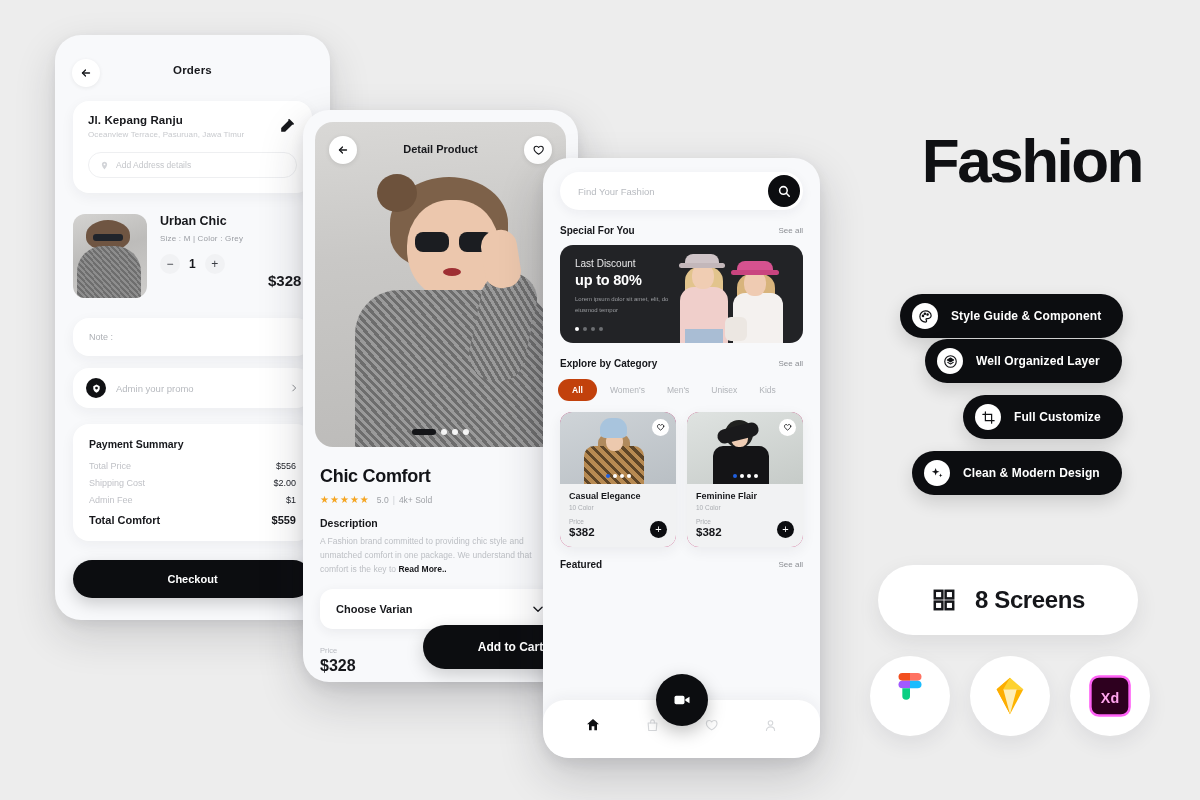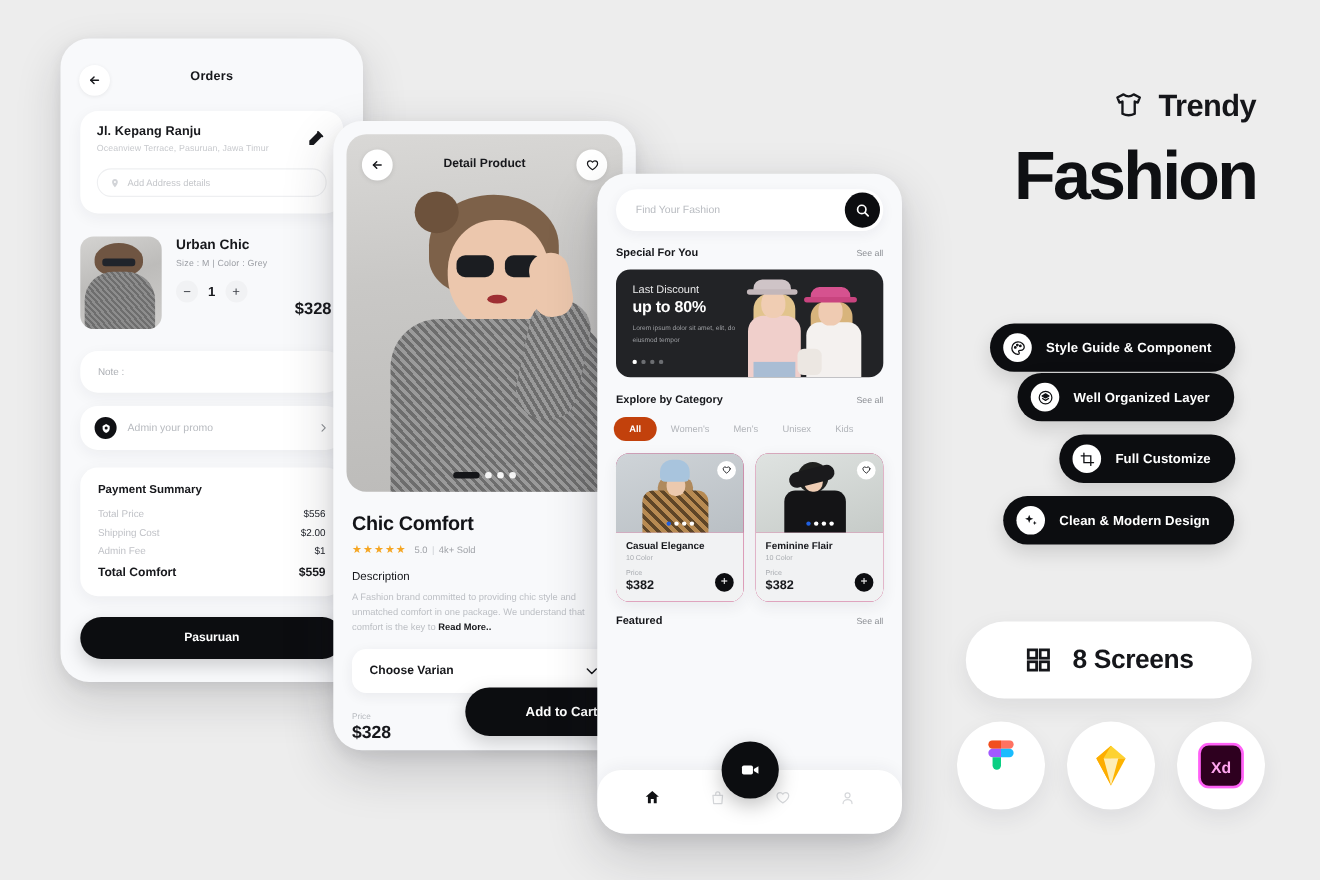--- a/index.html
+++ b/index.html
@@ -150,21 +150,21 @@
   .hero-dots i.on { width:24px; border-radius:4px; background:#141518; opacity:1; }
 
   .det-body { padding: 7px 17px 0 17px; }
   .det-name { font-size: 18px; font-weight: bold; color:#131418; letter-spacing:-.3px; }
   .det-price { position:absolute; left:512px; top:452px; font-size:17px; font-weight:bold; color:#131418; white-space:nowrap; z-index:1;}
   .det-rating { display:flex; align-items:center; gap:4px; margin-top: 7px; }
   .stars { color:#f5a623; font-size: 10px; letter-spacing: 1px; }
   .det-rating .num { font-size: 8.5px; color:#9fa2a7; margin-left:3px; }
   .det-rating .sep { font-size: 8.5px; color:#cdd0d4; }
   .det-rating .sold { font-size: 8.5px; color:#9fa2a7; }
-  .det-sub { font-size: 10.5px; font-weight:normal; color:#17181c; margin-top: 12px; }
+  .det-sub { font-size: 10.5px; font-weight:bold; color:#17181c; margin-top: 12px; }
   .det-desc { font-size: 8.5px; line-height: 1.62; color:#bcbfc4; margin-top: 6px; }
   .det-desc b { color:#17181c; }
   .varian {
     margin: 13px 17px 0 17px; height: 40px; border-radius: 13px; background:#fff;
     box-shadow: 0 3px 12px rgba(40,40,60,.07);
     display:flex; align-items:center; justify-content:space-between; padding: 0 16px;
   }
   .varian span { font-size: 11px; font-weight:bold; color:#17181c; }
   .det-foot { margin: 17px 17px 0 17px; display:flex; align-items:center; justify-content:space-between; }
   .det-foot .lbl { font-size: 7.5px; color:#b8bbc0; }
@@ -385,21 +385,21 @@
         <span class="k">Admin Fee</span>
         <span class="v">$1</span>
       </div>
 
       <div class="pay-total">
         <span>Total Comfort</span>
         <span>$559</span>
       </div>
     </div>
 
-    <div class="checkout-btn">Pasuruan</div>
+    <div class="checkout-btn">Checkout</div>
   </div>
 
   <div class="ord-price">$328</div>
 
   <div class="phone phone-detail">
 
     <div class="det-hero">
       <div class="m-hair"></div>
       <div class="m-bun"></div>
       <div class="m-face"></div>
@@ -608,26 +608,20 @@
       <svg width="15" height="15" viewBox="0 0 24 24" fill="none" stroke="#d6d8db" stroke-width="1.8" stroke-linecap="round" stroke-linejoin="round">
           <path d="M20.8 8.6c0-2.5-2-4.6-4.5-4.6-1.7 0-3.2 1-4 2.4-.8-1.4-2.3-2.4-4-2.4-2.5 0-4.5 2.1-4.5 4.6 0 5 8.5 10.4 8.5 10.4s8.5-5.4 8.5-10.4z"></path>
         </svg>
       <svg width="15" height="15" viewBox="0 0 24 24" fill="none" stroke="#d6d8db" stroke-width="1.8" stroke-linecap="round" stroke-linejoin="round">
           <circle cx="12" cy="8" r="3.6"></circle>
           <path d="M5.5 20c0-3.6 2.9-5.8 6.5-5.8s6.5 2.2 6.5 5.8"></path>
         </svg>
     </div>
   </div>
 
-  <div class="brand-row">
-    <svg width="30" height="26" viewBox="0 0 32 28" fill="none" stroke="#15161a" stroke-width="2.3" stroke-linejoin="round" stroke-linecap="round">
-      <path d="M11 3 L5 6 L7 11 L10 10 L10 22 Q16 25 22 22 L22 10 L25 11 L27 6 L21 3 Q16 7 11 3 Z"></path>
-    </svg>
-    <div class="brand-name">Trendy</div>
-  </div>
 
   <div class="hero-word">Fashion</div>
 
   <div class="pill p-a">
     <div class="ic">
       <svg width="15" height="15" viewBox="0 0 24 24" fill="none" stroke="#101114" stroke-width="1.9">
         <path d="M12 3a9 9 0 1 0 0 18c1.2 0 1.8-.8 1.8-1.7 0-1.2-1-1.6-1-2.6 0-.8.7-1.4 1.6-1.4H16a5 5 0 0 0 5-5c0-4-4-7.3-9-7.3z"></path>
         <circle cx="8" cy="11" r="1.1" fill="#101114"></circle>
           <circle cx="11" cy="7.6" r="1.1" fill="#101114"></circle>
           <circle cx="15.3" cy="8.8" r="1.1" fill="#101114"></circle>

